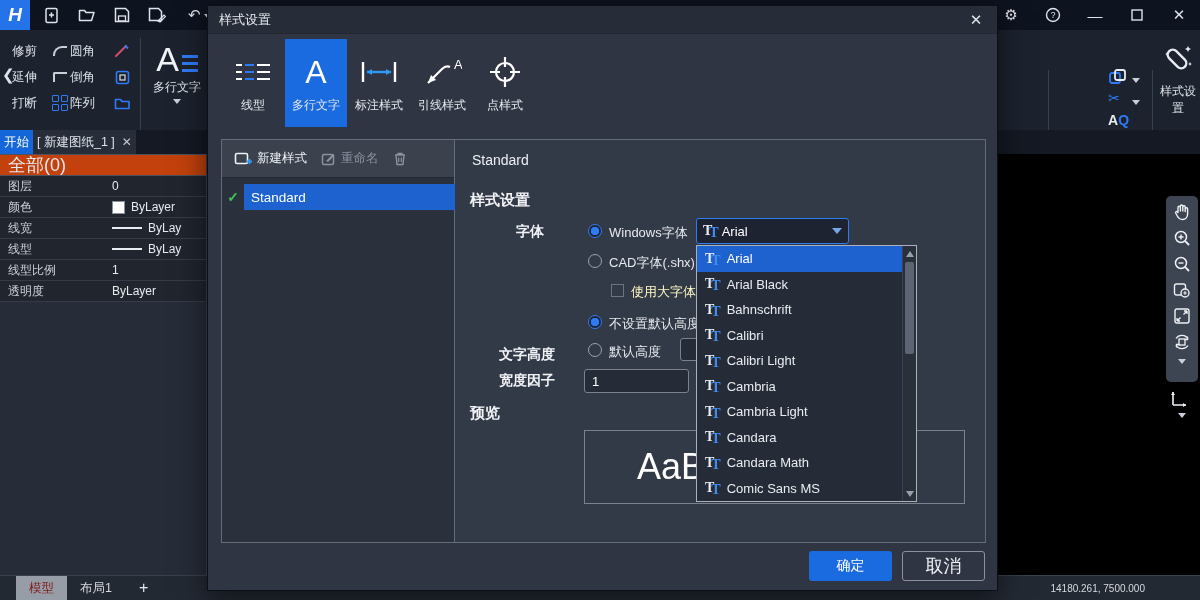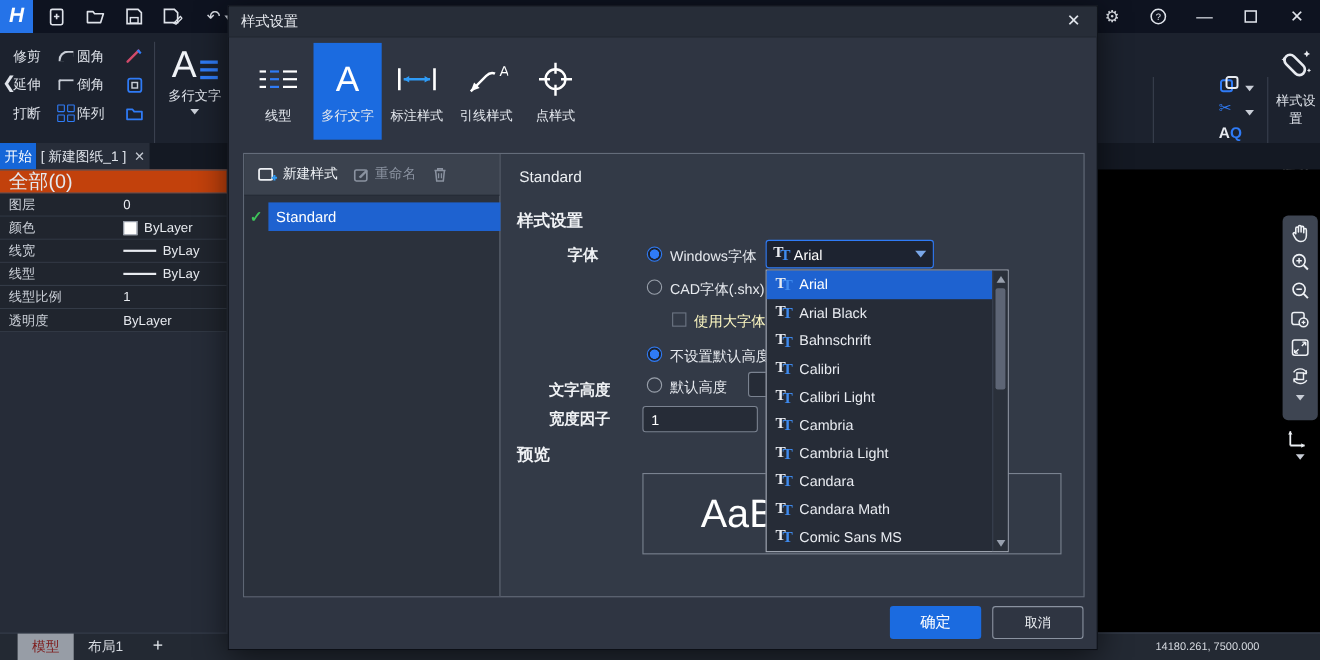--- a/index.html
+++ b/index.html
@@ -106,21 +106,21 @@
   .fl-item { flex:1; display:flex; align-items:center; gap:9px; padding-left:8px; font-size:13px; color:#e9ecf1; }
   .fl-item.selected { background:#1e62d0; color:#fff; }
   #fl-scroll { width:14px; background:#2a303a; border-left:1px solid #3a4150; display:flex; flex-direction:column; }
   .sc-btn { height:15px; display:flex; align-items:center; justify-content:center; }
   .sc-up { width:0;height:0;border-left:4px solid transparent;border-right:4px solid transparent;border-bottom:6px solid #98a0ae; }
   .sc-dn { width:0;height:0;border-left:4px solid transparent;border-right:4px solid transparent;border-top:6px solid #98a0ae; }
   #sc-thumb { height:92px; background:#5d6575; margin:1px 2px; border-radius:2px; }
   #sc-track { flex:1; }
 
   #btn-ok { position:absolute; left:601px; top:545px; width:83px; height:30px; background:#1b6be0; border-radius:3px; color:#fff; font-size:14px; display:flex; align-items:center; justify-content:center; }
-  #btn-cancel { position:absolute; left:694px; top:545px; width:83px; height:30px; background:transparent; border:1px solid #8a92a0; border-radius:3px; color:#eef1f5; font-size:12px; display:flex; align-items:center; justify-content:center; }
+  #btn-cancel { position:absolute; left:694px; top:545px; width:83px; height:30px; background:transparent; border:1px solid #8a92a0; border-radius:3px; color:#eef1f5; font-size:18px; display:flex; align-items:center; justify-content:center; }
 
   #collapse-left { position:absolute; left:2px; top:66px; color:#dfe3ea; font-size:15px; }
   #preview-box { position:absolute; left:376px; top:424px; width:381px; height:74px; border:1px solid #7a8290; background:#333a47; display:flex; align-items:center; }
   #preview-box .sample { font-size:36px; color:#fff; margin-left:52px; }
 </style>
 </head>
 <body>
 
 <div id="titlebar">
   <div class="logo">H</div>

